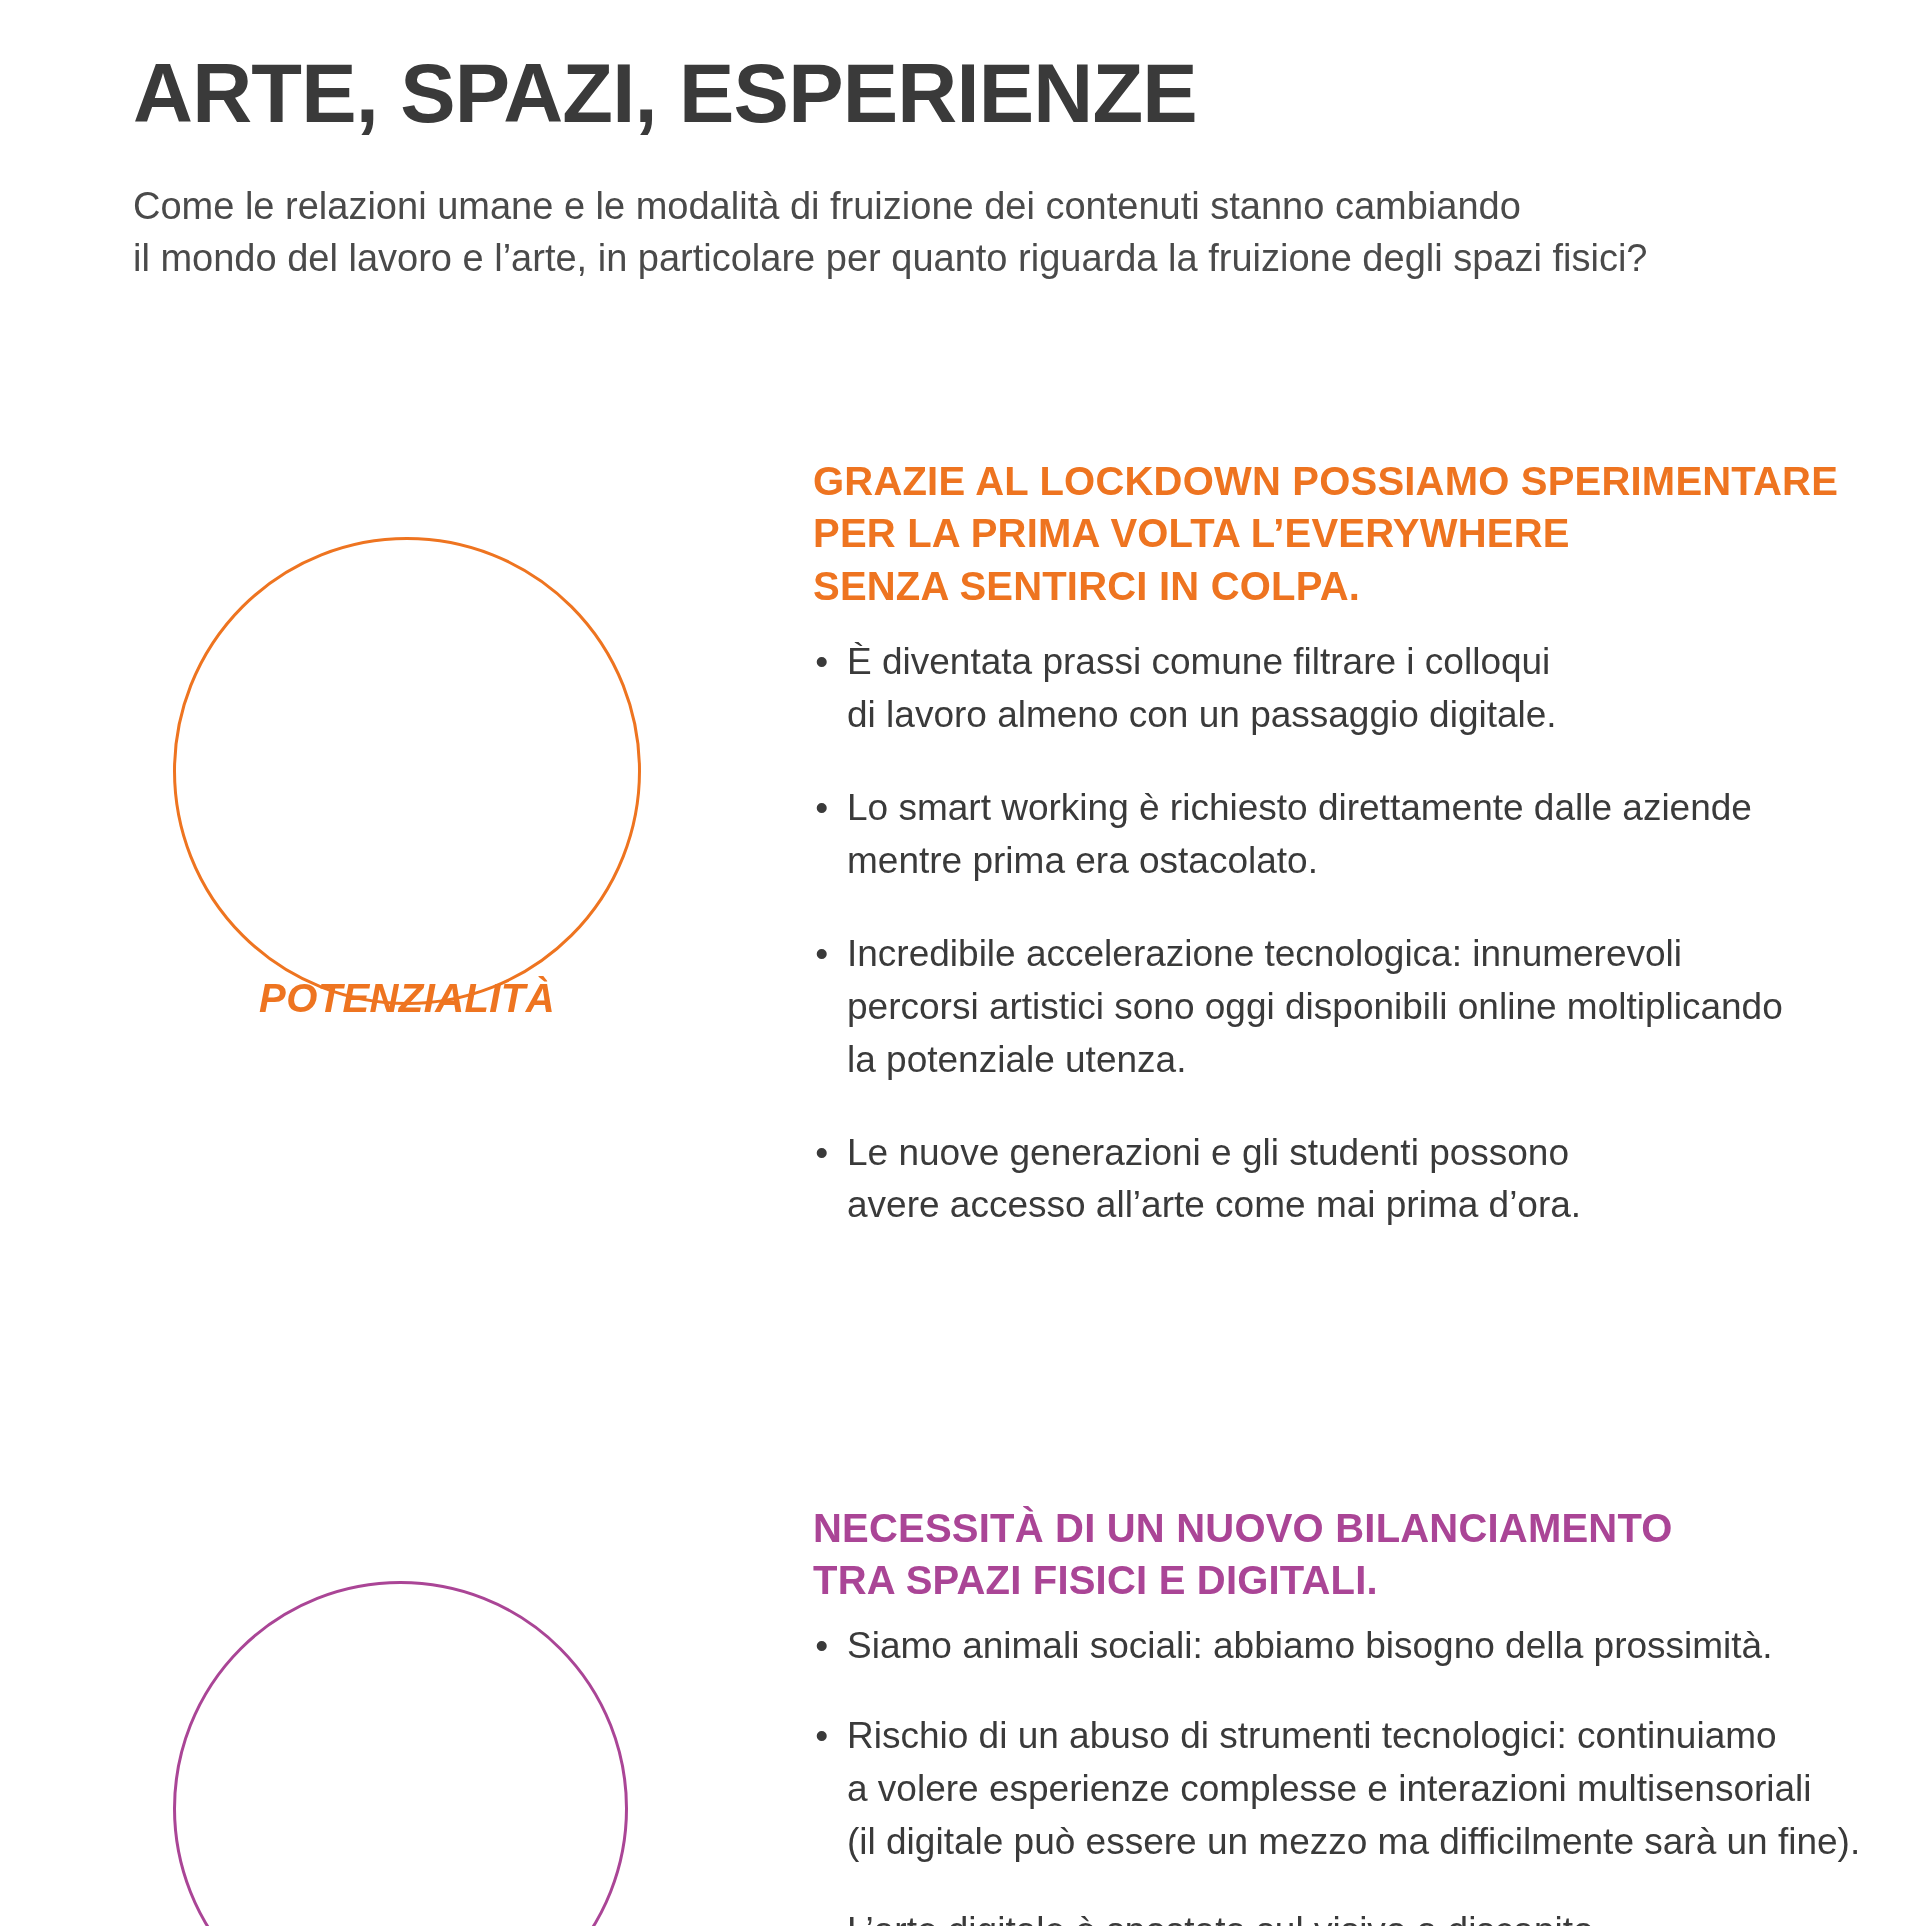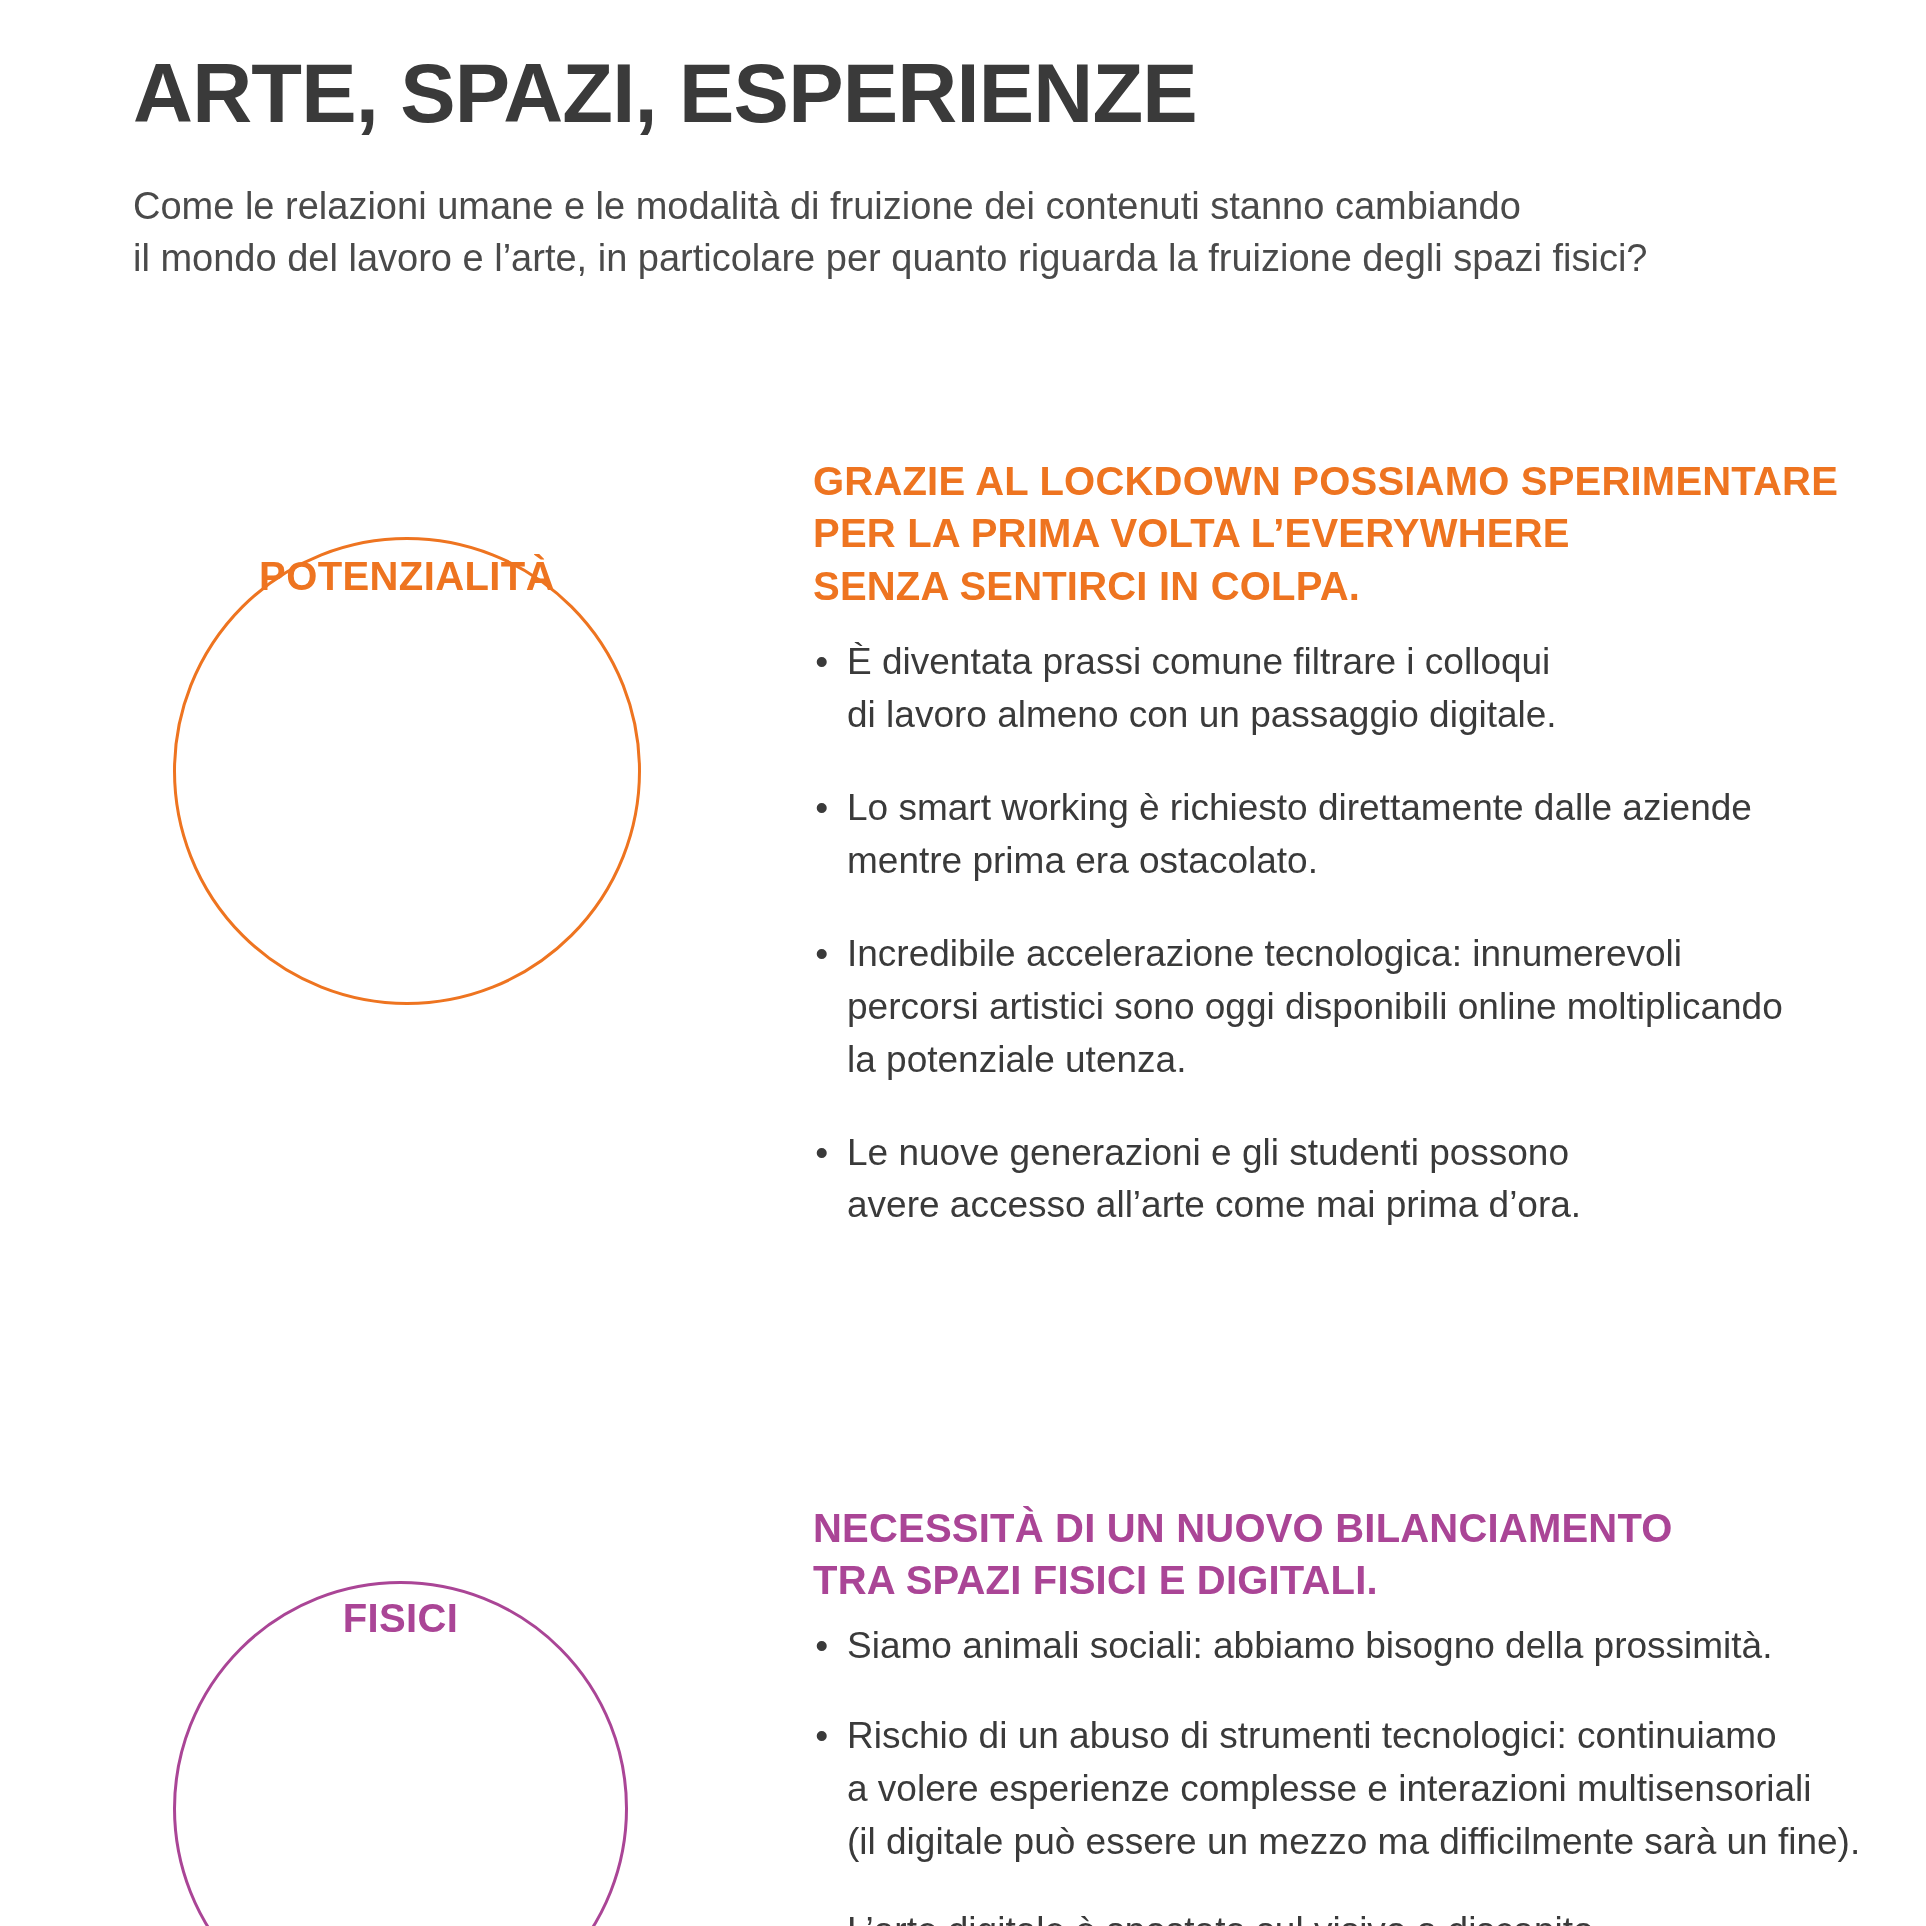--- a/index.html
+++ b/index.html
@@ -57,22 +57,23 @@
     top: 0;
     width: 801px;
     height: 100%;
   }
   .circle {
     position: absolute;
     border-radius: 50%;
     box-sizing: border-box;
     background: transparent;
     display: flex;
-    align-items: flex-start;
+    align-items: flex-end;
     justify-content: center;
+    font-style: italic;
   }
   #circle-potenzialita {
     left: 173px;
     top: 82px;
     width: 468px;
     height: 468px;
     border: 3.5px solid #ee7420;
   }
   #circle-limiti {
     left: 173px;

